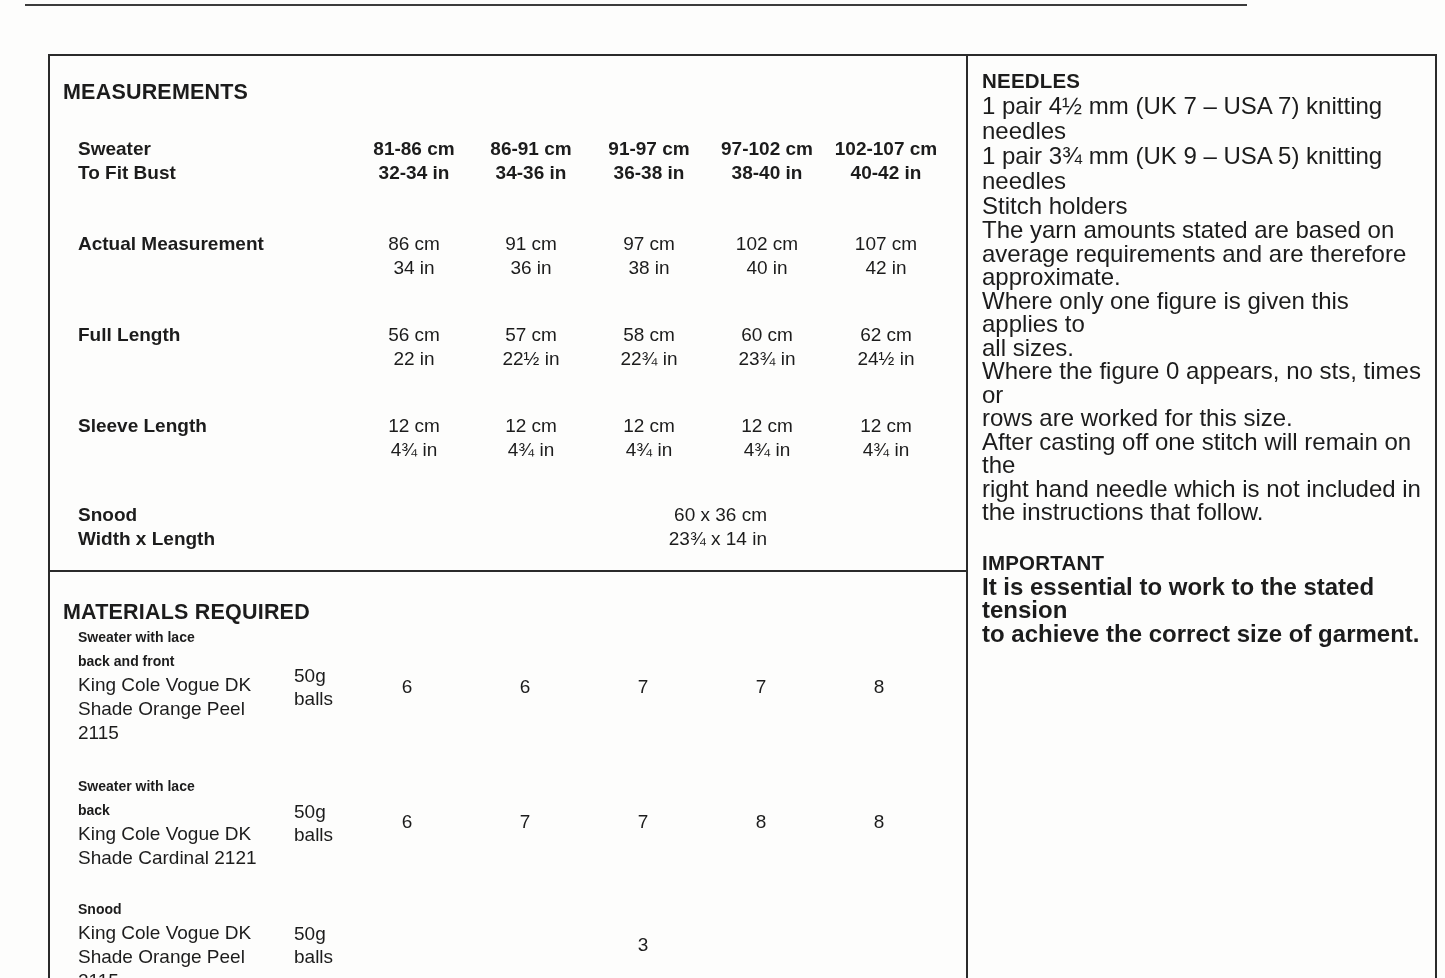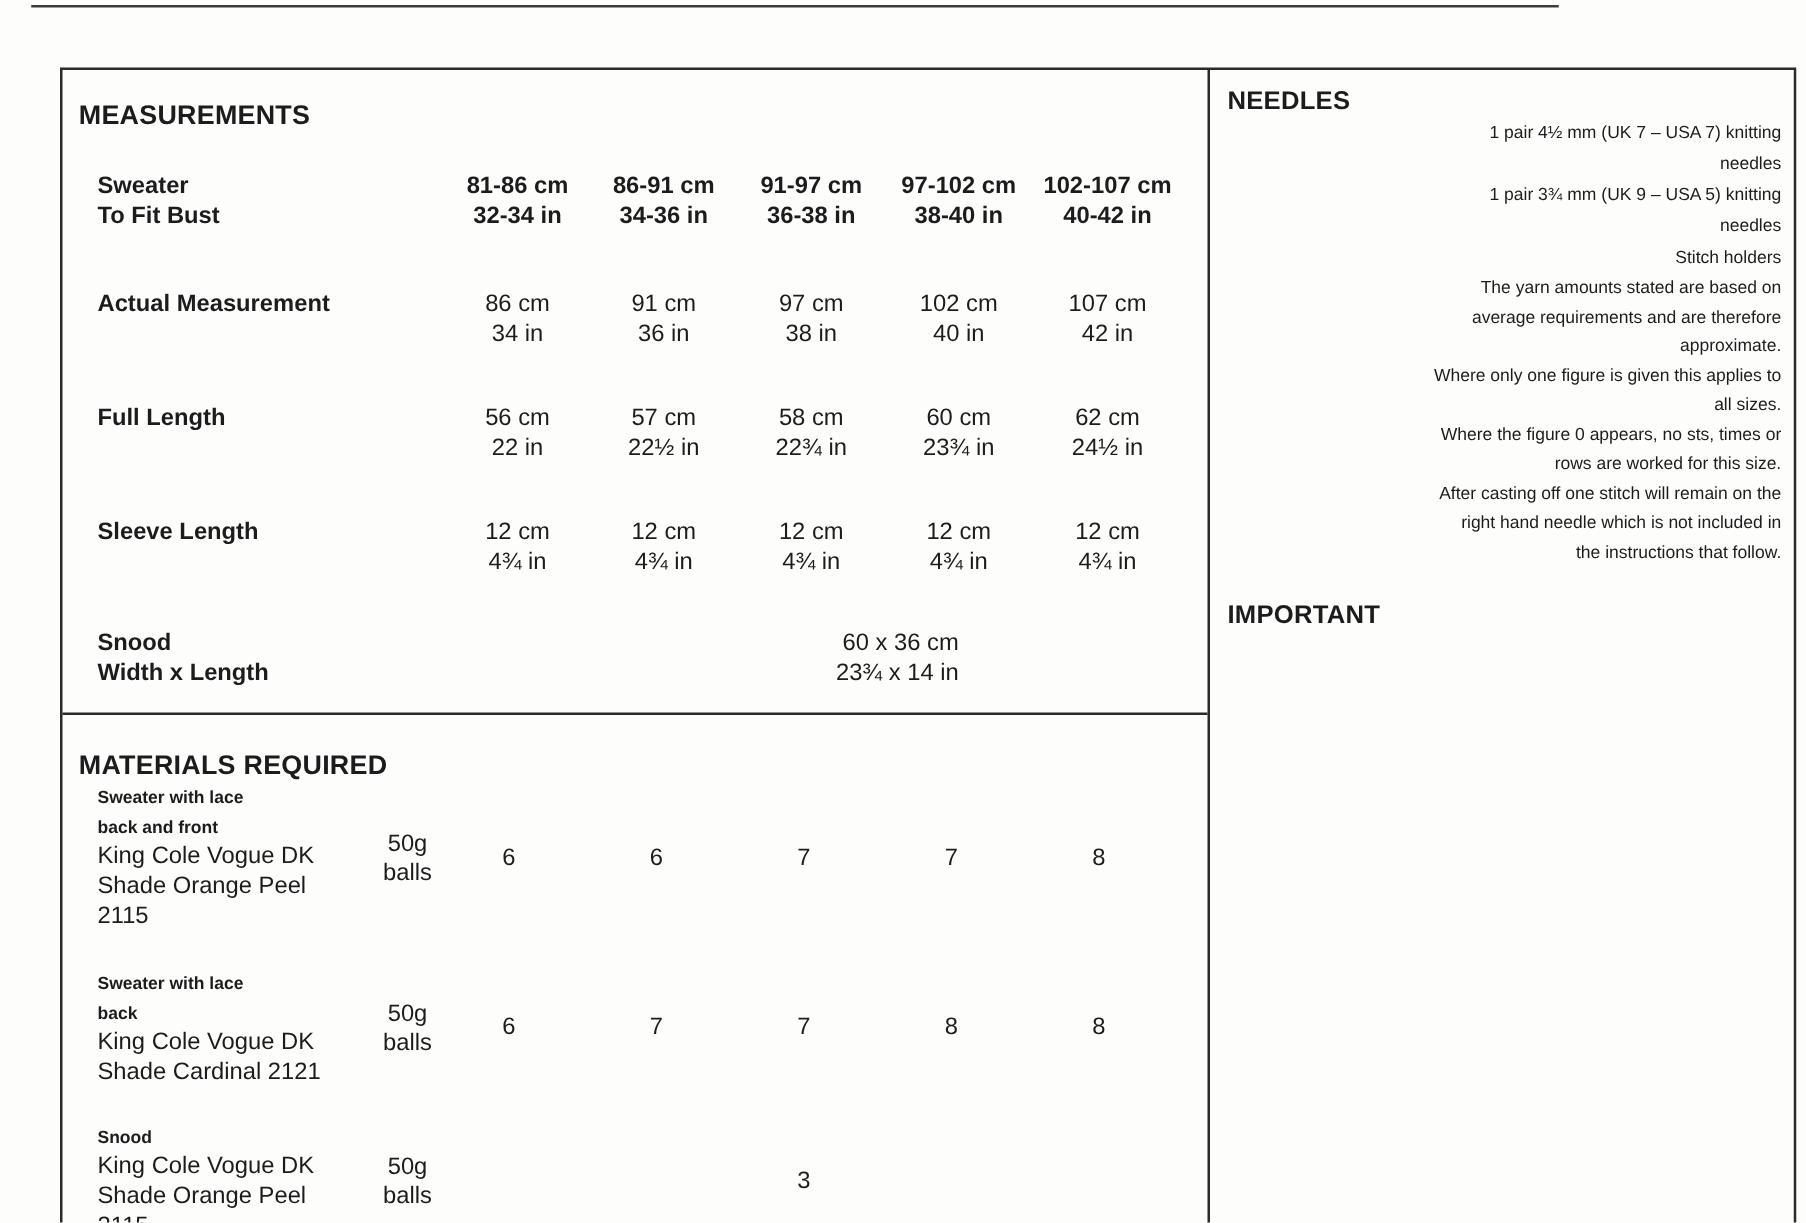--- a/index.html
+++ b/index.html
@@ -23,26 +23,26 @@
   }
   .mrow{position:absolute;left:0;width:100%;}
   .mlabel{position:absolute;left:28px;font-size:19px;font-weight:bold;line-height:24px;white-space:pre-line;}
   .mcell{position:absolute;width:118px;text-align:center;font-size:19px;line-height:24px;white-space:pre-line;}
   .bold .mcell{font-weight:bold;}
   .mc1{left:305px}.mc2{left:422px}.mc3{left:540px}.mc4{left:658px}.mc5{left:777px}
   .snood-val{position:absolute;left:481px;width:236px;text-align:right;font-size:19px;line-height:24px;white-space:pre-line;}
   .item{position:absolute;left:0;width:100%;}
   .item-name{position:absolute;left:28px;font-size:14px;font-weight:bold;line-height:24px;white-space:pre-line;}
   .item-details{position:absolute;left:28px;font-size:19px;line-height:24px;white-space:pre-line;}
-  .balls{position:absolute;left:244px;width:64px;text-align:center;font-size:19px;line-height:23px;white-space:pre-line;}
+  .balls{position:absolute;left:244px;width:64px;font-size:19px;line-height:23px;white-space:pre-line;}
   .qty{position:absolute;width:118px;text-align:center;font-size:19px;line-height:24px;}
   .q1{left:298px}.q2{left:416px}.q3{left:534px}.q4{left:652px}.q5{left:770px}
   .sidebar{position:absolute;left:918px;top:0;right:0;bottom:0;padding:12px 10px 0 14px;box-sizing:border-box;}
   .sb-title{font-size:20.5px;font-weight:bold;line-height:25px;letter-spacing:.2px;}
-  .sb-lines{font-size:14px;line-height:23.5px;white-space:pre-line;text-align:right;}
+  .sb-lines{font-size:24px;line-height:23.5px;white-space:pre-line;}
   .needles-lines{line-height:25px;}
   .sb-bold{font-weight:bold;}
   .mt-needles{margin-top:0;}
   .mt-notes{margin-top:16px;}
   .mt-important{margin-top:26px;}
   .mt-bold2{margin-top:25px;}
 </style>
 </head>
 <body>
 
@@ -177,15 +177,17 @@
 approximate.
 Where only one figure is given this applies to
 all sizes.
 Where the figure 0 appears, no sts, times or
 rows are worked for this size.
 After casting off one stitch will remain on the
 right hand needle which is not included in
 the instructions that follow.</div>
 
     <div class="sb-title mt-important">IMPORTANT</div>
+    <div class="sb-lines sb-bold">It is essential to work to the stated tension
+to achieve the correct size of garment.</div>
   </aside>
 
 </div>
 
 </body></html>

